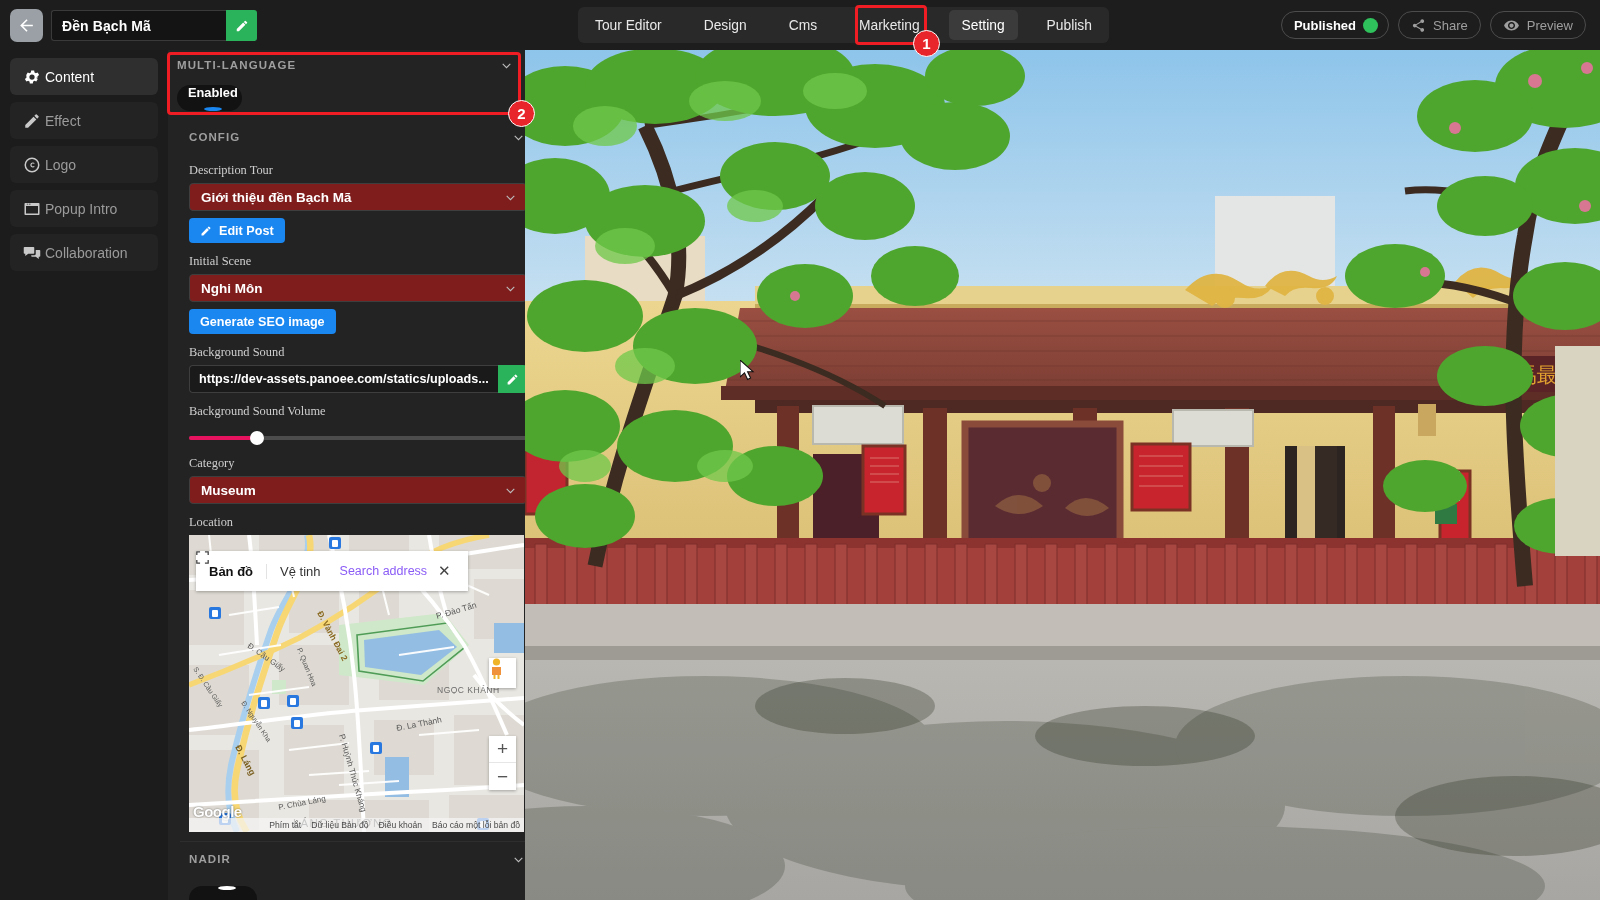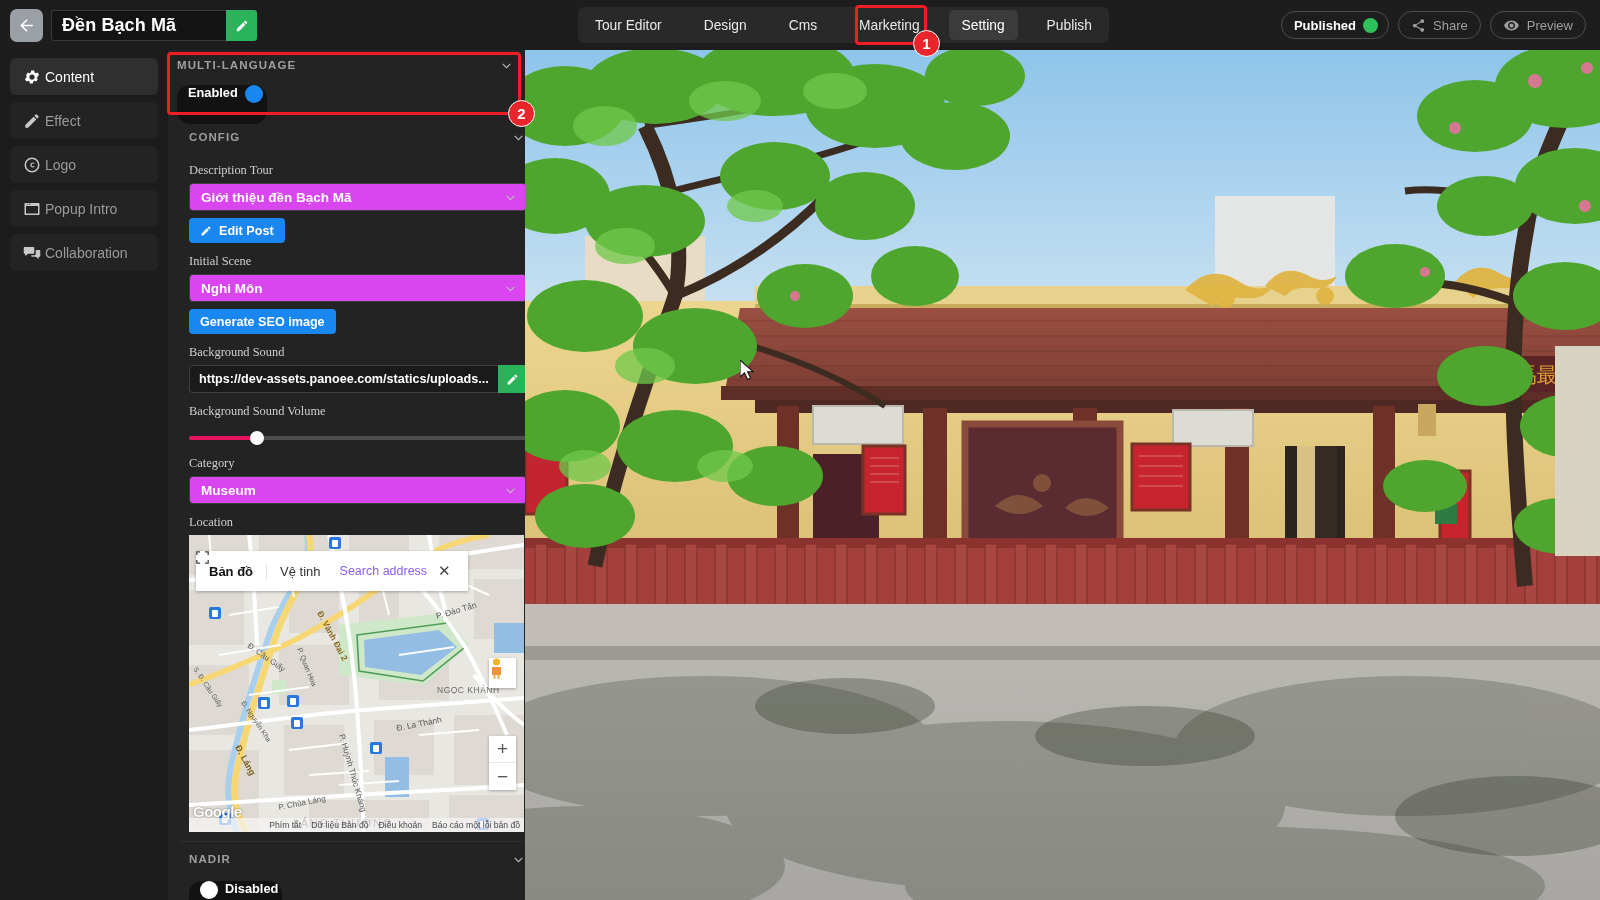--- a/index.html
+++ b/index.html
@@ -25,21 +25,21 @@
   }
   .back-btn svg { width: 19px; height: 19px; fill: #fff; }
   .title-wrap {
     position: absolute; left: 51px; top: 10px; height: 31px;
     display: flex; align-items: stretch;
   }
   .title-field {
     width: 175px; background: #141414; border: 1px solid #3a3a3a;
     border-right: none; border-radius: 3px 0 0 3px;
     display: flex; align-items: center; padding-left: 10px;
-    color: #fff; font-size: 18px; font-weight: 600;
+    color: #fff; font-size: 14px; font-weight: 600;
     letter-spacing: .1px; cursor: text;
   }
   .title-edit {
     width: 31px; background: #2bb35b; border-radius: 0 3px 3px 0;
     display: flex; align-items: center; justify-content: center; cursor: pointer;
   }
   .title-edit svg { width: 14px; height: 14px; fill: #fff; }
 
   .navtabs {
     position: absolute; left: 578px; top: 7px; height: 36px;
@@ -83,34 +83,34 @@
     background: #232323; overflow: hidden; z-index: 30;
   }
   .sect-head {
     height: 30px; display: flex; align-items: center; justify-content: space-between;
     padding: 0 12px 0 9px; color: #9f9f9f; font-size: 11.5px;
     letter-spacing: 1.1px; font-weight: 600; cursor: pointer;
   }
   .chev { width: 13px; height: 13px; stroke: #bdbdbd; stroke-width: 2; fill: none; }
 
   .toggle-chip {
-    display: inline-flex; align-items: flex-start; gap: 7px;
-    background: #121212; border-radius: 13px; height: 39px;
-    padding: 0 4px 0 11px; margin: 5px 0 0 9px; cursor: pointer;
+    display: inline-flex; align-items: center; gap: 7px;
+    background: #121212; border-radius: 13px; height: 26px;
+    padding: 0 4px 0 11px; margin: 5px 0 0 9px; cursor: pointer; flex-direction: column;
   }
   .toggle-chip span { color: #fff; font-size: 12.8px; font-weight: 600; }
   .knob { width: 18px; height: 18px; border-radius: 50%; background: #1a86f0; }
   .knob.off { background: #fff; }
 
   .ml-box { position: absolute; left: 0; top: 0; width: 357px; height: 62px; }
   .config-box { position: absolute; left: 12px; top: 72px; width: 357px; }
 
   .fieldlabel { color: #cfcfcf; font-size: 12.4px; margin: 11px 0 5px 9px; font-family: Liberation Serif, serif; }
   .select {
-    margin: 0 10px 0 9px; height: 28px; background: #d946ef;
+    margin: 0 10px 0 9px; height: 28px; background: #7f1d1d;
     border: 1px solid #3e3e3e; border-radius: 4px;
     display: flex; align-items: center; justify-content: space-between;
     padding: 0 9px 0 11px; color: #fff; font-size: 13.5px; cursor: pointer;
     font-weight: 600;
   }
   .btn-blue {
     display: inline-flex; align-items: center; gap: 7px;
     background: #1a86f0; color: #fff; border-radius: 4px; height: 25px;
     padding: 0 11px; font-size: 12.6px; font-weight: 600;
     margin: 7px 0 0 9px; cursor: pointer;

